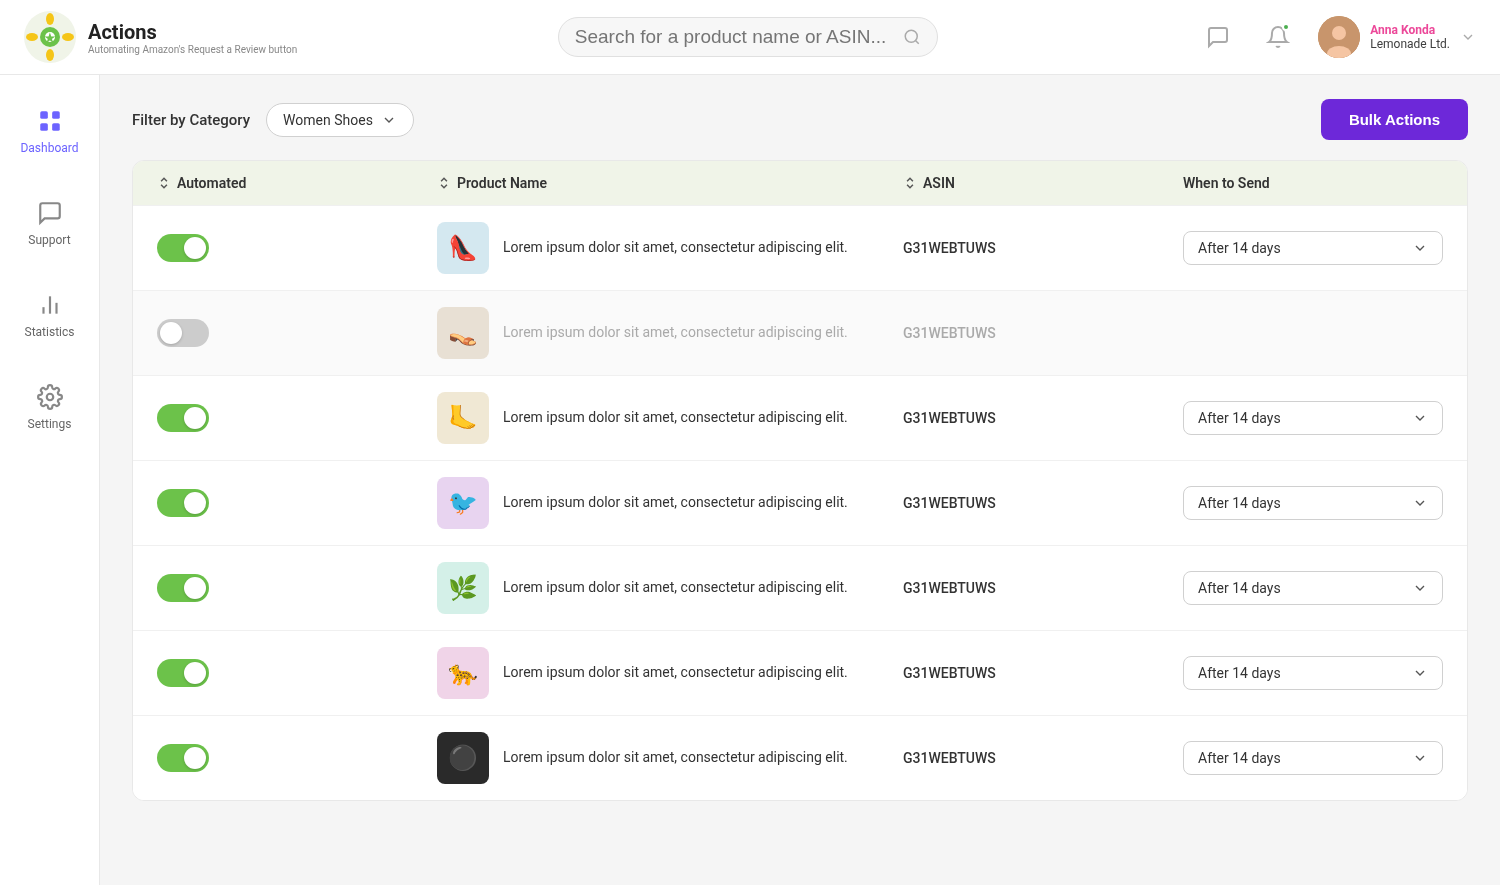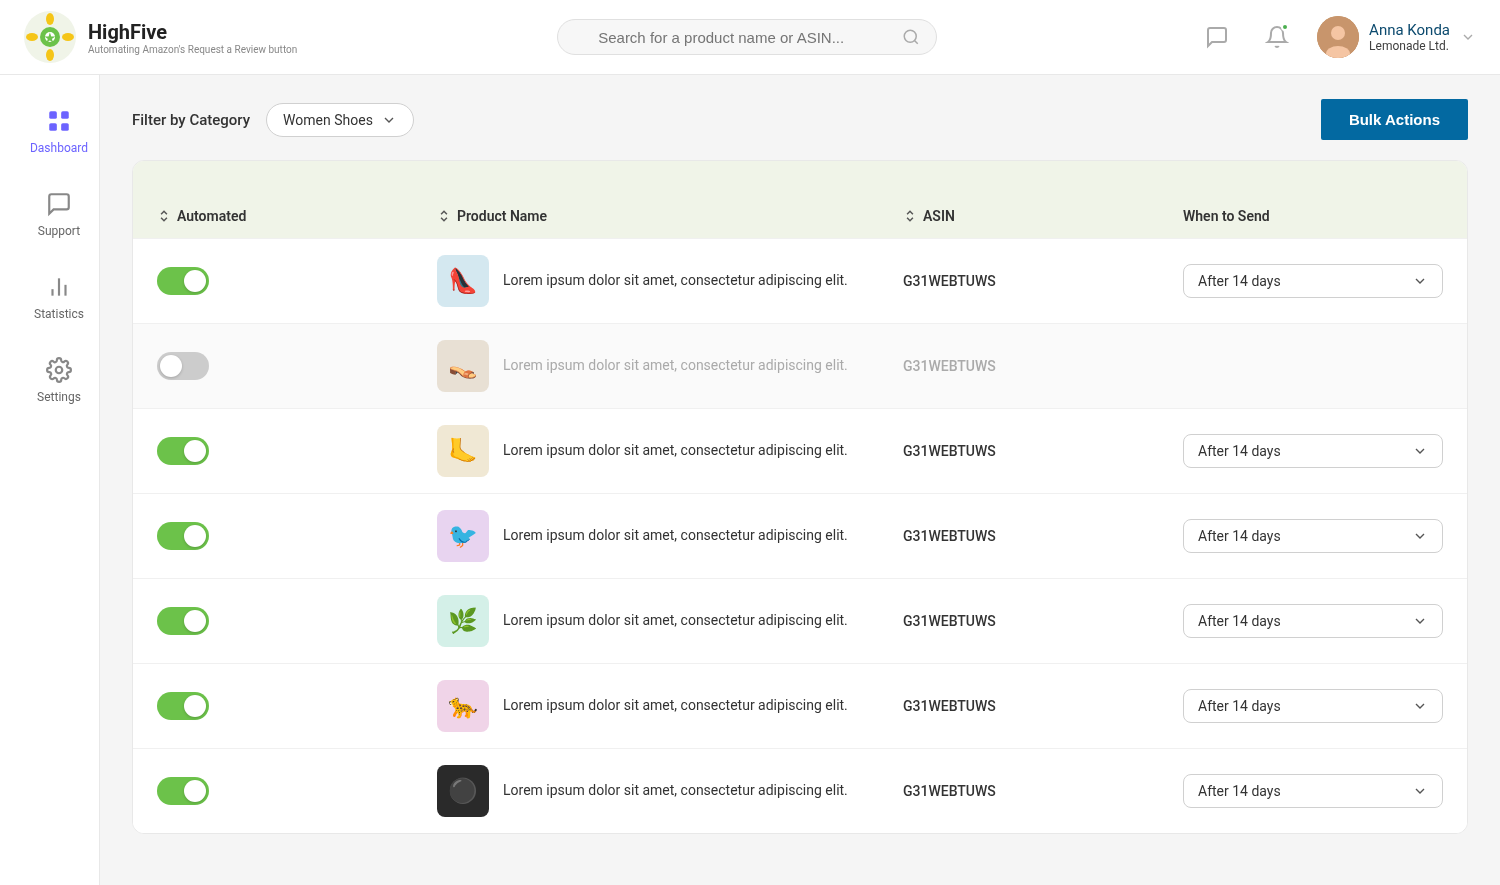--- a/index.html
+++ b/index.html
@@ -10,58 +10,58 @@
 
     
     .header { display: flex; align-items: center; background: #fff; height: 75px; padding: 0 24px; border-bottom: 1px solid #e8e8e8; gap: 16px; flex-shrink: 0; }
     .logo-area { display: flex; align-items: center; gap: 12px; min-width: 220px; }
     .logo-icon { width: 52px; height: 52px; }
     .logo-text { display: flex; flex-direction: column; }
     .logo-title { font-size: 20px; font-weight: 700; color: #222; }
     .logo-subtitle { font-size: 10px; color: #888; }
     .search-area { flex: 1; display: flex; justify-content: center; }
     .search-box { display: flex; align-items: center; background: #f7f7f7; border: 1px solid #e0e0e0; border-radius: 24px; padding: 8px 16px; width: 380px; gap: 8px; }
-    .search-input { border: none; background: transparent; outline: none; font-size: 15px; color: #0369a1; width: 100%; margin-left: 24px; }
+    .search-input { border: none; background: transparent; outline: none; font-size: 19px; color: #0369a1; width: 100%; }
     .search-icon-svg { color: #aaa; flex-shrink: 0; }
     .header-actions { display: flex; align-items: center; gap: 20px; }
     .header-icon-btn { width: 40px; height: 40px; display: flex; align-items: center; justify-content: center; cursor: pointer; position: relative; color: #888; }
     .notif-dot { width: 8px; height: 8px; background: #4CAF50; border-radius: 50%; position: absolute; top: 6px; right: 8px; border: 2px solid #fff; }
     .user-area { display: flex; align-items: center; gap: 10px; cursor: pointer; }
     .avatar { width: 42px; height: 42px; border-radius: 50%; background: #c8a882; overflow: hidden; display: flex; align-items: center; justify-content: center; }
     .avatar-img { width: 100%; height: 100%; object-fit: cover; background: linear-gradient(135deg, #d4a574, #c07c5a); border-radius: 50%; display: flex; align-items: center; justify-content: center; font-size: 18px; }
     .user-info { display: flex; flex-direction: column; }
-    .user-name { font-size: 15px; font-weight: 400; color: #0c4a6e; }
+    .user-name { font-size: 12px; font-weight: 700; color: #ec4899; }
     .user-company { font-size: 12px; color: #404040; }
     .chevron-icon { color: #888; }
 
     
     .main-layout { display: flex; flex: 1; overflow: hidden; }
 
     
-    .sidebar { width: 100px; background: #fff; border-right: 1px solid #e8e8e8; display: flex; flex-direction: column; align-items: flex-end; padding: 20px 0; gap: 11px; flex-shrink: 0; }
+    .sidebar { width: 100px; background: #fff; border-right: 1px solid #e8e8e8; display: flex; flex-direction: column; align-items: center; padding: 20px 0; gap: 20px; flex-shrink: 0; }
     .sidebar-item { display: flex; flex-direction: column; align-items: center; gap: 6px; padding: 12px 8px; cursor: pointer; border-radius: 10px; width: 80px; transition: background 0.15s; }
     .sidebar-item.active { color: #6c63ff; }
     .sidebar-item-icon { width: 28px; height: 28px; display: flex; align-items: center; justify-content: center; }
     .sidebar-item-label { font-size: 12px; color: #666; text-align: center; }
     .sidebar-item.active .sidebar-item-label { color: #6c63ff; }
 
     
     .content { flex: 1; overflow-y: auto; padding: 24px 32px; background: #f5f5f5; }
 
     
     .filter-bar { display: flex; align-items: center; justify-content: space-between; margin-bottom: 20px; }
     .filter-left { display: flex; align-items: center; gap: 16px; }
     .filter-label { font-size: 15px; font-weight: 500; color: #333; }
     .category-dropdown { display: flex; align-items: center; gap: 8px; background: #fff; border: 1.5px solid #d0d0d0; border-radius: 24px; padding: 8px 16px; cursor: pointer; font-size: 14px; color: #333; }
-    .bulk-actions-btn { background: #0369a1; color: #fff; border: none; border-radius: 2px; padding: 12px 28px; font-size: 15px; font-weight: 600; cursor: pointer; }
+    .bulk-actions-btn { background: #6d28d9; color: #fff; border: none; border-radius: 8px; padding: 12px 28px; font-size: 15px; font-weight: 600; cursor: pointer; }
 
     
     .table-container { background: #fff; border-radius: 12px; overflow: hidden; border: 1px solid #e8e8e8; }
     .table-header { display: grid; grid-template-columns: 280px 1fr 280px 260px; background: #f0f4e8; padding: 14px 24px; }
-    .table-header-cell { display: flex; align-items: center; gap: 6px; font-size: 14px; font-weight: 600; color: #333; margin-top: 33px; }
+    .table-header-cell { display: flex; align-items: center; gap: 6px; font-size: 14px; font-weight: 600; color: #333; }
 
     .table-row { display: grid; grid-template-columns: 280px 1fr 280px 260px; padding: 16px 24px; border-top: 1px solid #f0f0f0; align-items: center; background: #fff; }
     .table-row.disabled-row { background: #fafafa; }
 
     
     .toggle-wrap { display: flex; align-items: center; }
     .toggle { width: 52px; height: 28px; border-radius: 14px; cursor: pointer; position: relative; transition: background 0.2s; flex-shrink: 0; }
     .toggle.on { background: #6cc24a; }
     .toggle.off { background: #ccc; }
     .toggle-knob { width: 22px; height: 22px; background: #fff; border-radius: 50%; position: absolute; top: 3px; transition: left 0.2s; box-shadow: 0 1px 3px rgba(0,0,0,0.2); }
@@ -101,21 +101,21 @@
         <g fill="#6cc24a">
           <ellipse cx="26" cy="8" rx="4" ry="6" fill="#f5c518"></ellipse>
           <ellipse cx="26" cy="44" rx="4" ry="6" fill="#f5c518"></ellipse>
           <ellipse cx="8" cy="26" rx="6" ry="4" fill="#f5c518"></ellipse>
           <ellipse cx="44" cy="26" rx="6" ry="4" fill="#f5c518"></ellipse>
         </g>
         <circle cx="26" cy="26" r="7" fill="none" stroke="#6cc24a" stroke-width="2.5"></circle>
         <text x="26" y="31" text-anchor="middle" font-size="12" fill="#6cc24a" font-weight="bold">★</text>
       </svg>
       <div class="logo-text">
-        <span class="logo-title">HighFive</span>
+        <span class="logo-title">Actions</span>
         <span class="logo-subtitle">Automating Amazon's Request a Review button</span>
       </div>
     </div>
 
     <div class="search-area">
       <div class="search-box">
         <input class="search-input" type="text" placeholder="Search for a product name or ASIN..." style="">
         <svg class="search-icon-svg" width="18" height="18" viewBox="0 0 24 24" fill="none" stroke="#aaa" stroke-width="2">
           <circle cx="11" cy="11" r="8"></circle>
             <path d="m21 21-4.35-4.35"></path>

